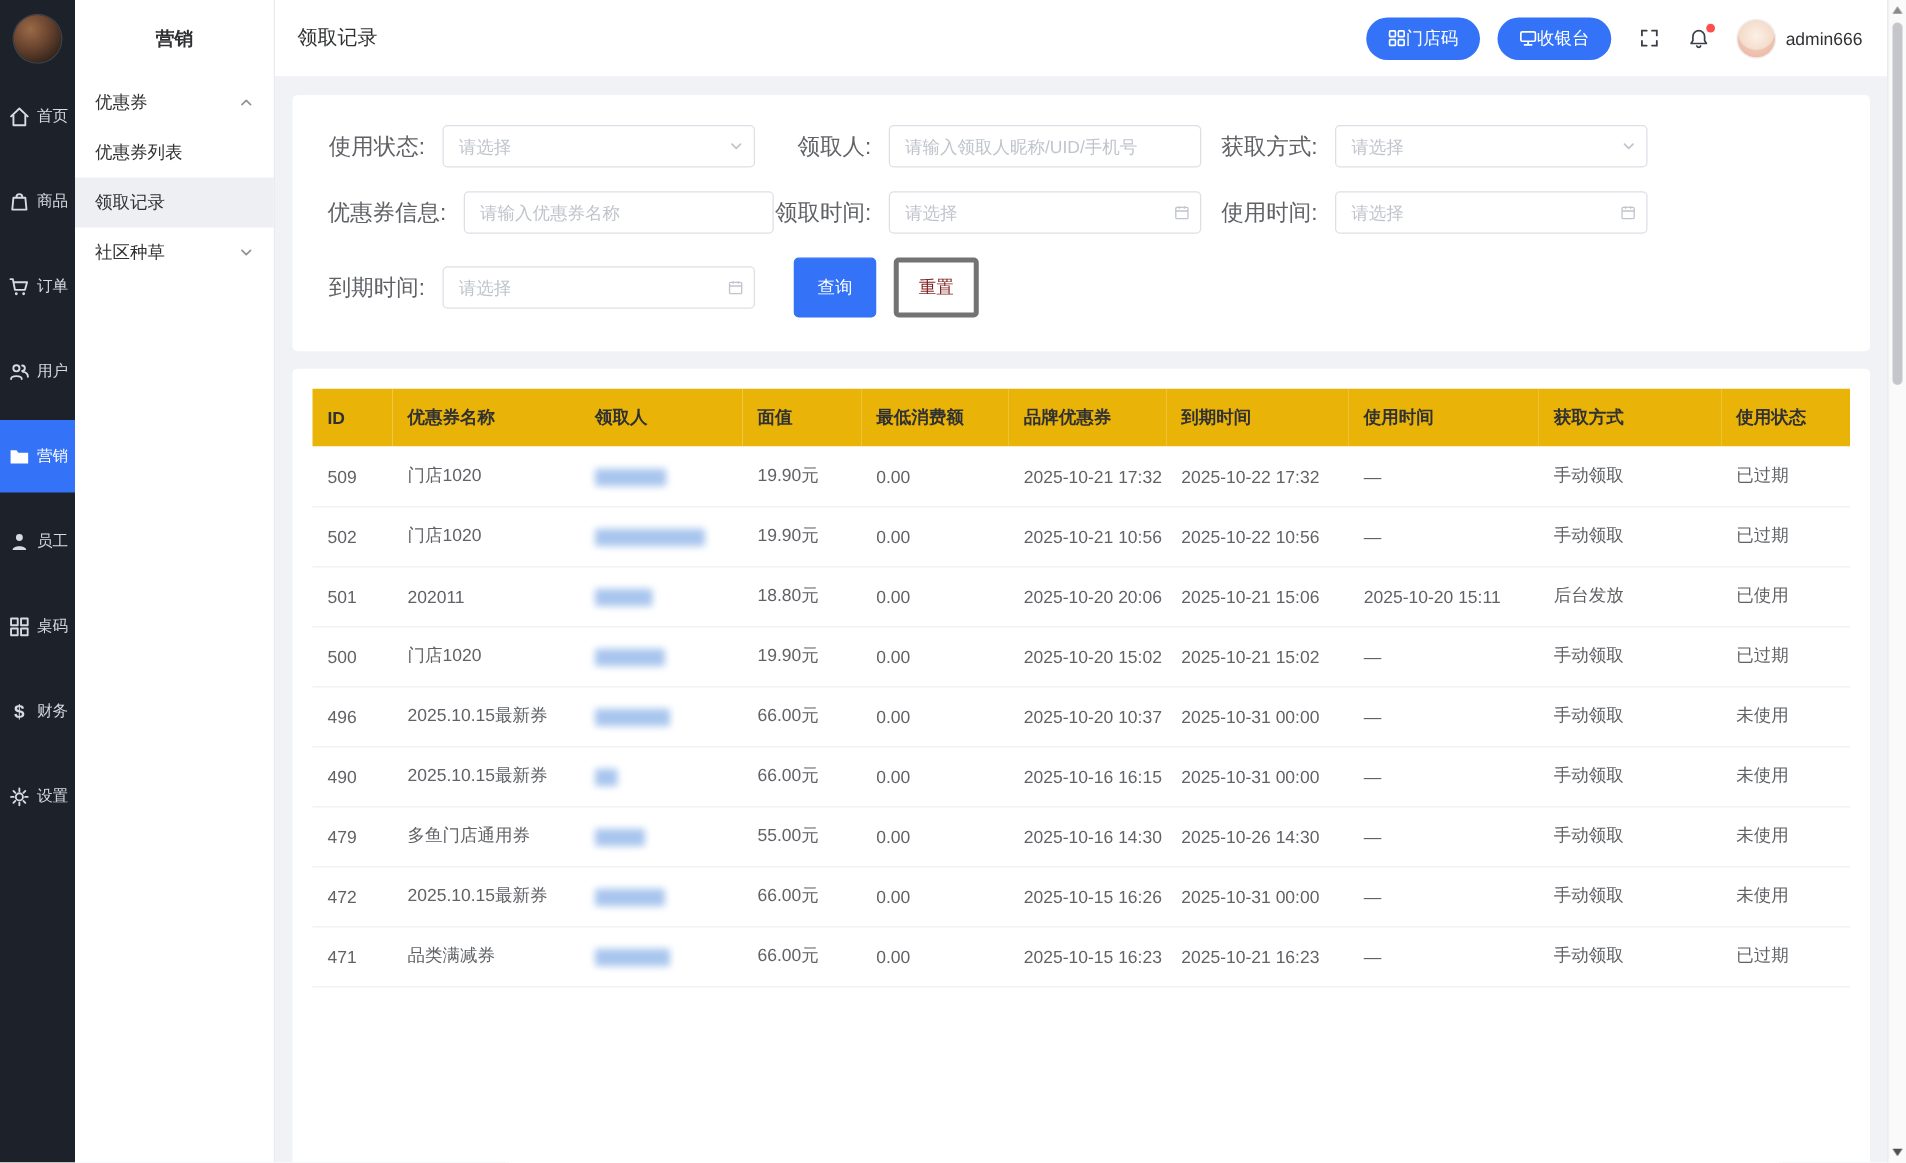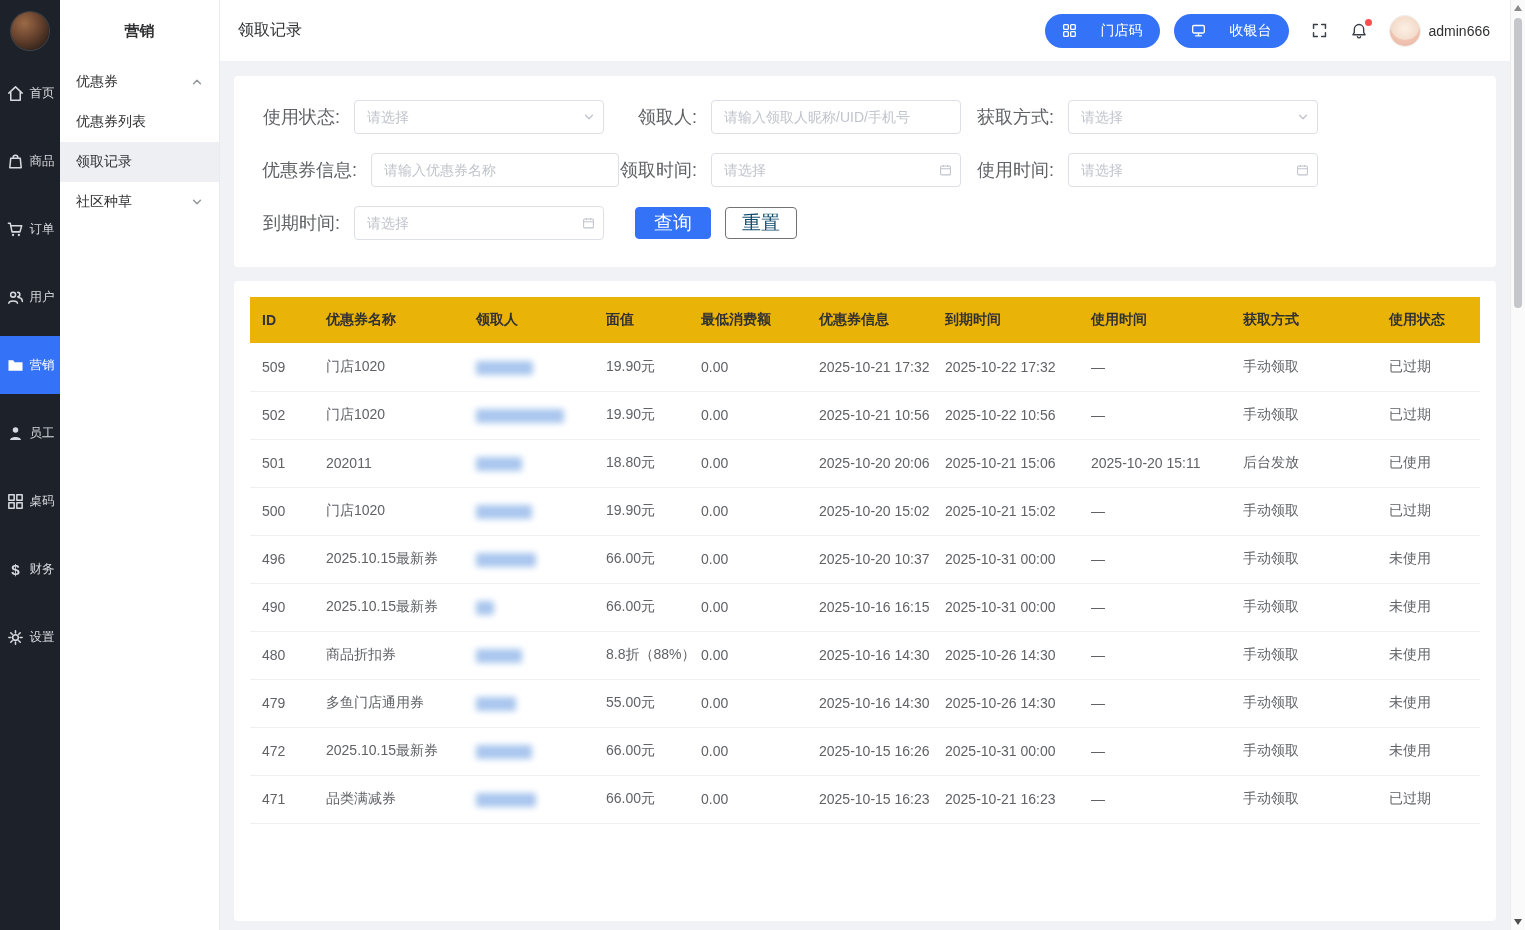--- a/index.html
+++ b/index.html
@@ -35,21 +35,21 @@
   .sm-item{height:40px;display:flex;align-items:center;padding:0 16px;font-size:14px;color:#303133;cursor:pointer;}
   .sm-group{justify-content:space-between;}
   .sm-chev{color:#909399;display:flex;}
   .sm-child.active{background:#edeff3;}
 
   
   .main{flex:1;display:flex;flex-direction:column;min-width:0;}
   .topbar{height:62px;background:#fff;display:flex;align-items:center;justify-content:space-between;padding:0 20px 0 18px;border-bottom:1px solid #f0f1f4;}
   .page-title{font-size:16px;color:#303133;}
   .topbar-right{display:flex;align-items:center;}
-  .pill-btn{height:34px;border:none;border-radius:17px;background:var(--accent);color:#fff;font-size:14px;display:flex;align-items:center;gap:24px;padding:0 17px;cursor:pointer;margin-left:14px;font-family:inherit;}
+  .pill-btn{height:34px;border:none;border-radius:17px;background:var(--accent);color:#fff;font-size:14px;display:flex;align-items:center;gap:0;padding:0 17px;cursor:pointer;margin-left:14px;font-family:inherit;}
   .pill-btn .icon{display:flex;}
   .tb-icon{margin-left:22px;display:flex;position:relative;cursor:pointer;color:#3a3f47;}
   .dot{position:absolute;top:-3px;right:-4px;width:7px;height:7px;border-radius:50%;background:var(--notification-dot);}
   .user-avatar{width:30px;height:30px;border-radius:50%;margin-left:22px;cursor:pointer;
     background:radial-gradient(circle at 50% 42%,#fdf0e6 0%,#f3dcCB 55%,#e8c9b2 100%);
     box-shadow:inset 0 -6px 0 #e85d4a33,0 0 0 1px #eee;}
   .username{margin-left:9px;font-size:14px;color:#303133;cursor:pointer;}
 
   .content{flex:1;background:var(--content-bg);padding:14px 14px 0 14px;overflow:hidden;}
   .card{background:#fff;border-radius:4px;}
@@ -57,23 +57,23 @@
   
   .filter-card{padding:24px 28px 8px 28px;margin-bottom:14px;}
   .f-row{display:flex;margin-bottom:19px;align-items:center;}
   .f-item{display:flex;align-items:center;width:357px;flex:0 0 357px;}
   .f-label{flex:0 0 92px;text-align:right;padding-right:14px;color:#606266;font-size:18px;white-space:nowrap;}
   .f-control{position:relative;width:250px;}
   .f-control input{width:100%;height:34px;border:1px solid #dcdfe6;border-radius:4px;padding:0 30px 0 12px;font-size:14px;color:#606266;outline:none;background:#fff;font-family:inherit;}
   .f-control.plain input{padding-right:12px;}
   .f-control input::placeholder{color:#c0c4cc;}
   .ctl-icon{position:absolute;right:9px;top:50%;transform:translateY(-50%);display:flex;color:#c0c4cc;pointer-events:none;}
-  .btn{height:32px;border-radius:4px;font-size:19px;cursor:pointer;font-family:inherit;}
+  .btn{height:48px;border-radius:4px;font-size:14px;cursor:pointer;font-family:inherit;}
   .btn-primary{background:var(--accent);border:1px solid var(--accent);color:#fff;padding:0 18px;margin-left:16px;}
-  .btn-plain{background:#fff;border:1px solid #737373;color:#0c4a6e;padding:0 16px;margin-left:14px;}
+  .btn-plain{background:#fff;border:4px solid #737373;color:#7f1d1d;padding:0 16px;margin-left:14px;}
 
   
   .table-card{padding:16px 16px 0 16px;height:640px;overflow:hidden;}
   table{width:100%;border-collapse:collapse;table-layout:fixed;}
   th{background:#eab308;height:46px;text-align:left;padding:0 12px;font-size:14px;color:#303133;font-weight:bold;white-space:nowrap;}
   td{height:48px;padding:0 12px;border-bottom:1px solid #f0f0f0;font-size:14px;color:#606266;white-space:nowrap;overflow:hidden;}
   col.c-id{width:64px;}col.c-name{width:150px;}col.c-recip{width:130px;}col.c-val{width:95px;}
   col.c-min{width:118px;}col.c-recv{width:126px;}col.c-exp{width:146px;}col.c-use{width:152px;}
   col.c-method{width:146px;}col.c-status{width:auto;}
   .blur{display:inline-block;height:14px;border-radius:2px;background:#a9c6ee;filter:blur(3px);vertical-align:middle;}
@@ -357,21 +357,21 @@
               <col class="c-method">
               <col class="c-status">
           </colgroup>
           <thead>
             <tr>
                 <th>ID</th>
                 <th>优惠券名称</th>
                 <th>领取人</th>
                 <th>面值</th>
                 <th>最低消费额</th>
-                <th>优惠券信息</th>
+                <th>品牌优惠券</th>
                 <th>到期时间</th>
                 <th>使用时间</th>
                 <th>获取方式</th>
                 <th>使用状态</th>
               </tr>
           </thead>
           <tbody>
               <tr>
                 <td>509</td>
                 <td>门店1020</td>
@@ -438,32 +438,20 @@
                 <td><span class="blur" style="width: 18px;"></span></td>
                 <td>66.00元</td>
                 <td>0.00</td>
                 <td>2025-10-16 16:15</td>
                 <td>2025-10-31 00:00</td>
                 <td>—</td>
                 <td>手动领取</td>
                 <td>未使用</td>
               </tr>
               <tr>
-                <td>480</td>
-                <td>商品折扣券</td>
-                <td><span class="blur" style="width: 46px;"></span></td>
-                <td>8.8折（88%）</td>
-                <td>0.00</td>
-                <td>2025-10-16 14:30</td>
-                <td>2025-10-26 14:30</td>
-                <td>—</td>
-                <td>手动领取</td>
-                <td>未使用</td>
-              </tr>
-              <tr>
                 <td>479</td>
                 <td>多鱼门店通用券</td>
                 <td><span class="blur" style="width: 40px;"></span></td>
                 <td>55.00元</td>
                 <td>0.00</td>
                 <td>2025-10-16 14:30</td>
                 <td>2025-10-26 14:30</td>
                 <td>—</td>
                 <td>手动领取</td>
                 <td>未使用</td>

